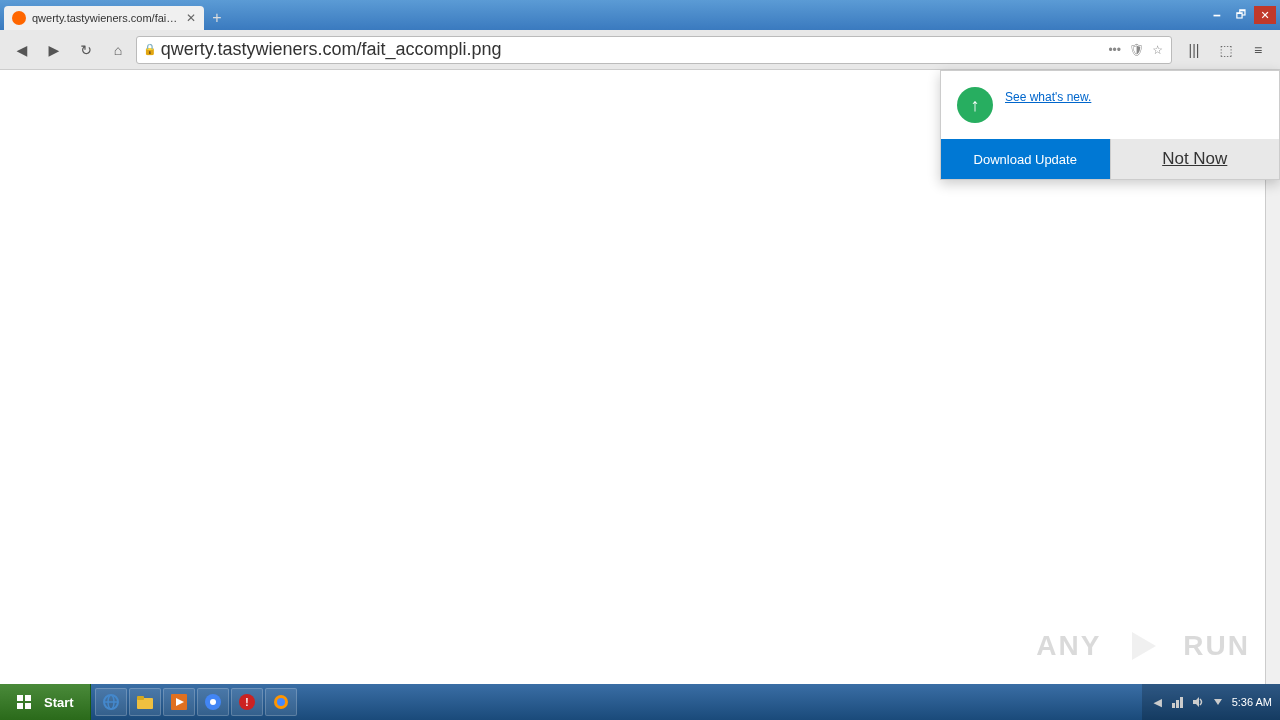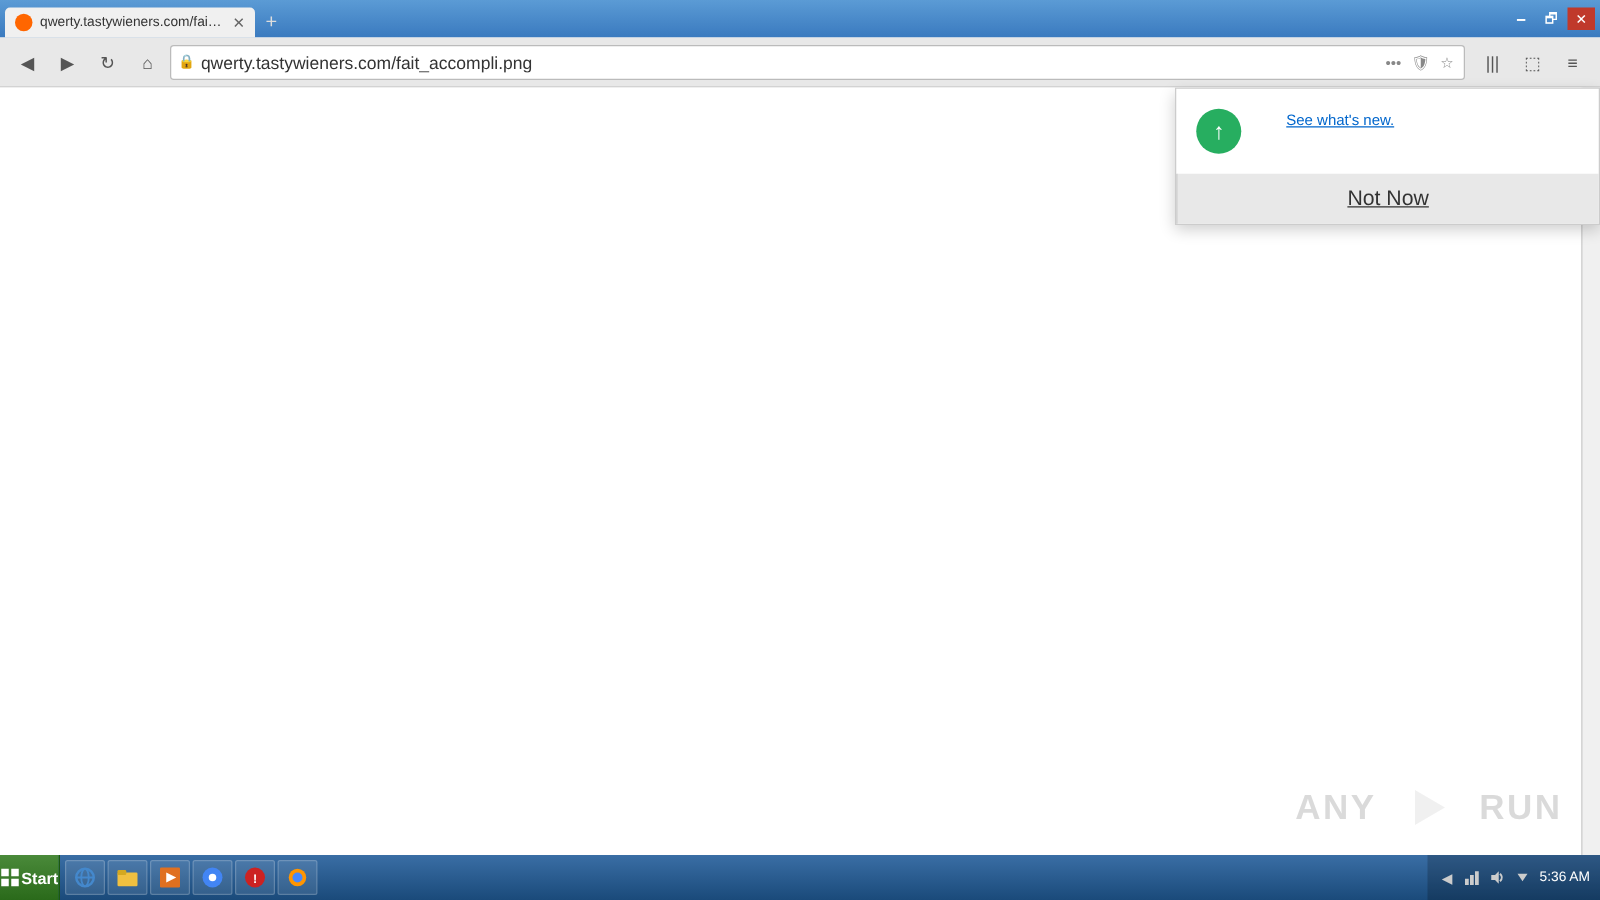--- a/index.html
+++ b/index.html
@@ -114,21 +114,21 @@
       gap: 4px;
     }
     .url-lock-icon {
       font-size: 11px;
       color: #777;
     }
     .url-input {
       flex: 1;
       border: none;
       outline: none;
-      font-size: 14px;
+      font-size: 18px;
       color: #333;
       background: transparent;
     }
     .url-bar-actions {
       display: flex;
       align-items: center;
       gap: 4px;
     }
     .url-action-btn {
       font-size: 12px;
@@ -228,21 +228,20 @@
       font-size: 12px;
       color: #333;
       line-height: 1.4;
       margin-bottom: 4px;
     }
     .update-link {
       font-size: 12px;
       color: #0066cc;
       text-decoration: underline;
       cursor: pointer;
-      margin-left: 24px;
     }
     .update-actions {
       display: flex;
       height: 40px;
     }
     .update-btn-download {
       flex: 1;
       background: #0078d4;
       color: #fff;
       border: none;
@@ -273,25 +272,25 @@
       left: 0;
       width: 1280px;
     }
     .start-btn {
       height: 36px;
       background: linear-gradient(to bottom, #4a8a3a, #2a6a1a);
       border: none;
       color: #fff;
       font-size: 13px;
       font-weight: bold;
-      padding: 0 0;
-      cursor: pointer;
-      display: flex;
-      align-items: center;
-      gap: 1px;
+      padding: 0 16px;
+      cursor: pointer;
+      display: flex;
+      align-items: center;
+      gap: 12px;
       border-right: 1px solid #1a5a10;
     }
     .start-windows-icon {
       width: 16px;
       height: 16px;
     }
     .taskbar-items {
       display: flex;
       align-items: center;
       flex: 1;
@@ -430,20 +429,21 @@
   <div class="update-popup">
     <div class="update-popup-body">
       <div class="update-icon-circle">
         <span class="update-icon-arrow">↑</span>
       </div>
       <div class="update-text">
         <span class="update-link">See what's new.</span>
       </div>
     </div>
     <div class="update-actions">
+      <button class="update-btn-download">Download Update</button>
       <button class="update-btn-notnow">Not Now</button>
     </div>
   </div>
 
   <div class="watermark">
     <span class="watermark-text">ANY</span>
     <svg class="watermark-icon" viewBox="0 0 36 36">
       <polygon points="8,4 32,18 8,32" fill="#888" opacity="0.4"></polygon>
     </svg>
     <span class="watermark-text">RUN</span>

